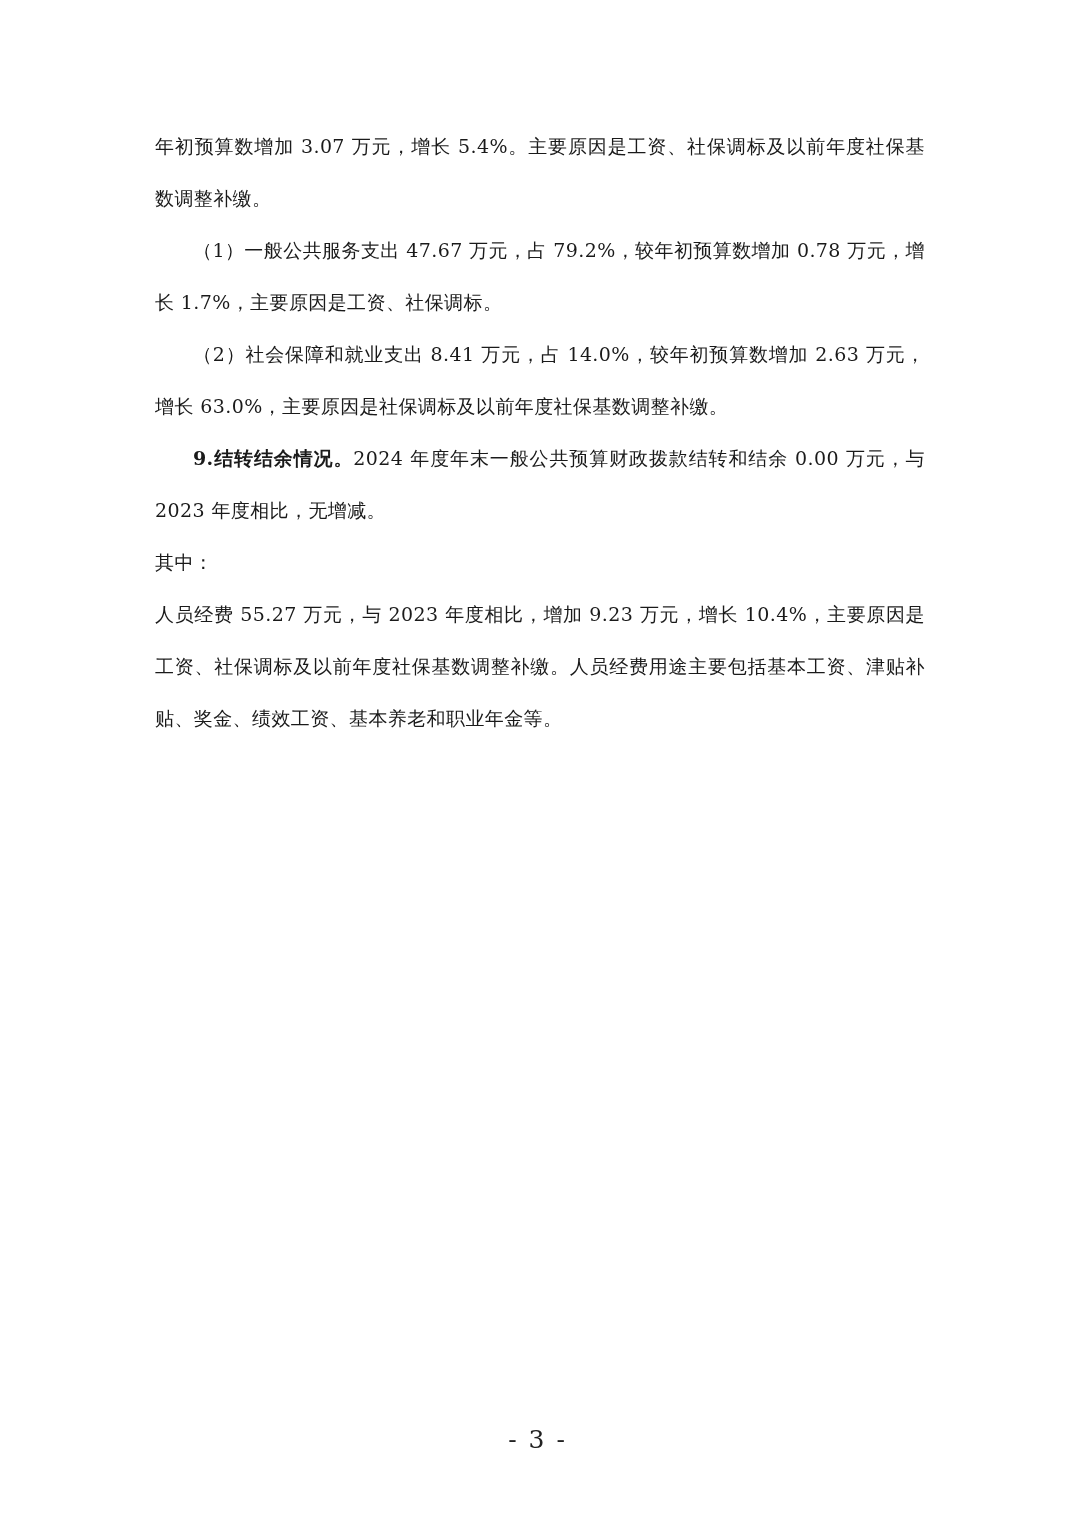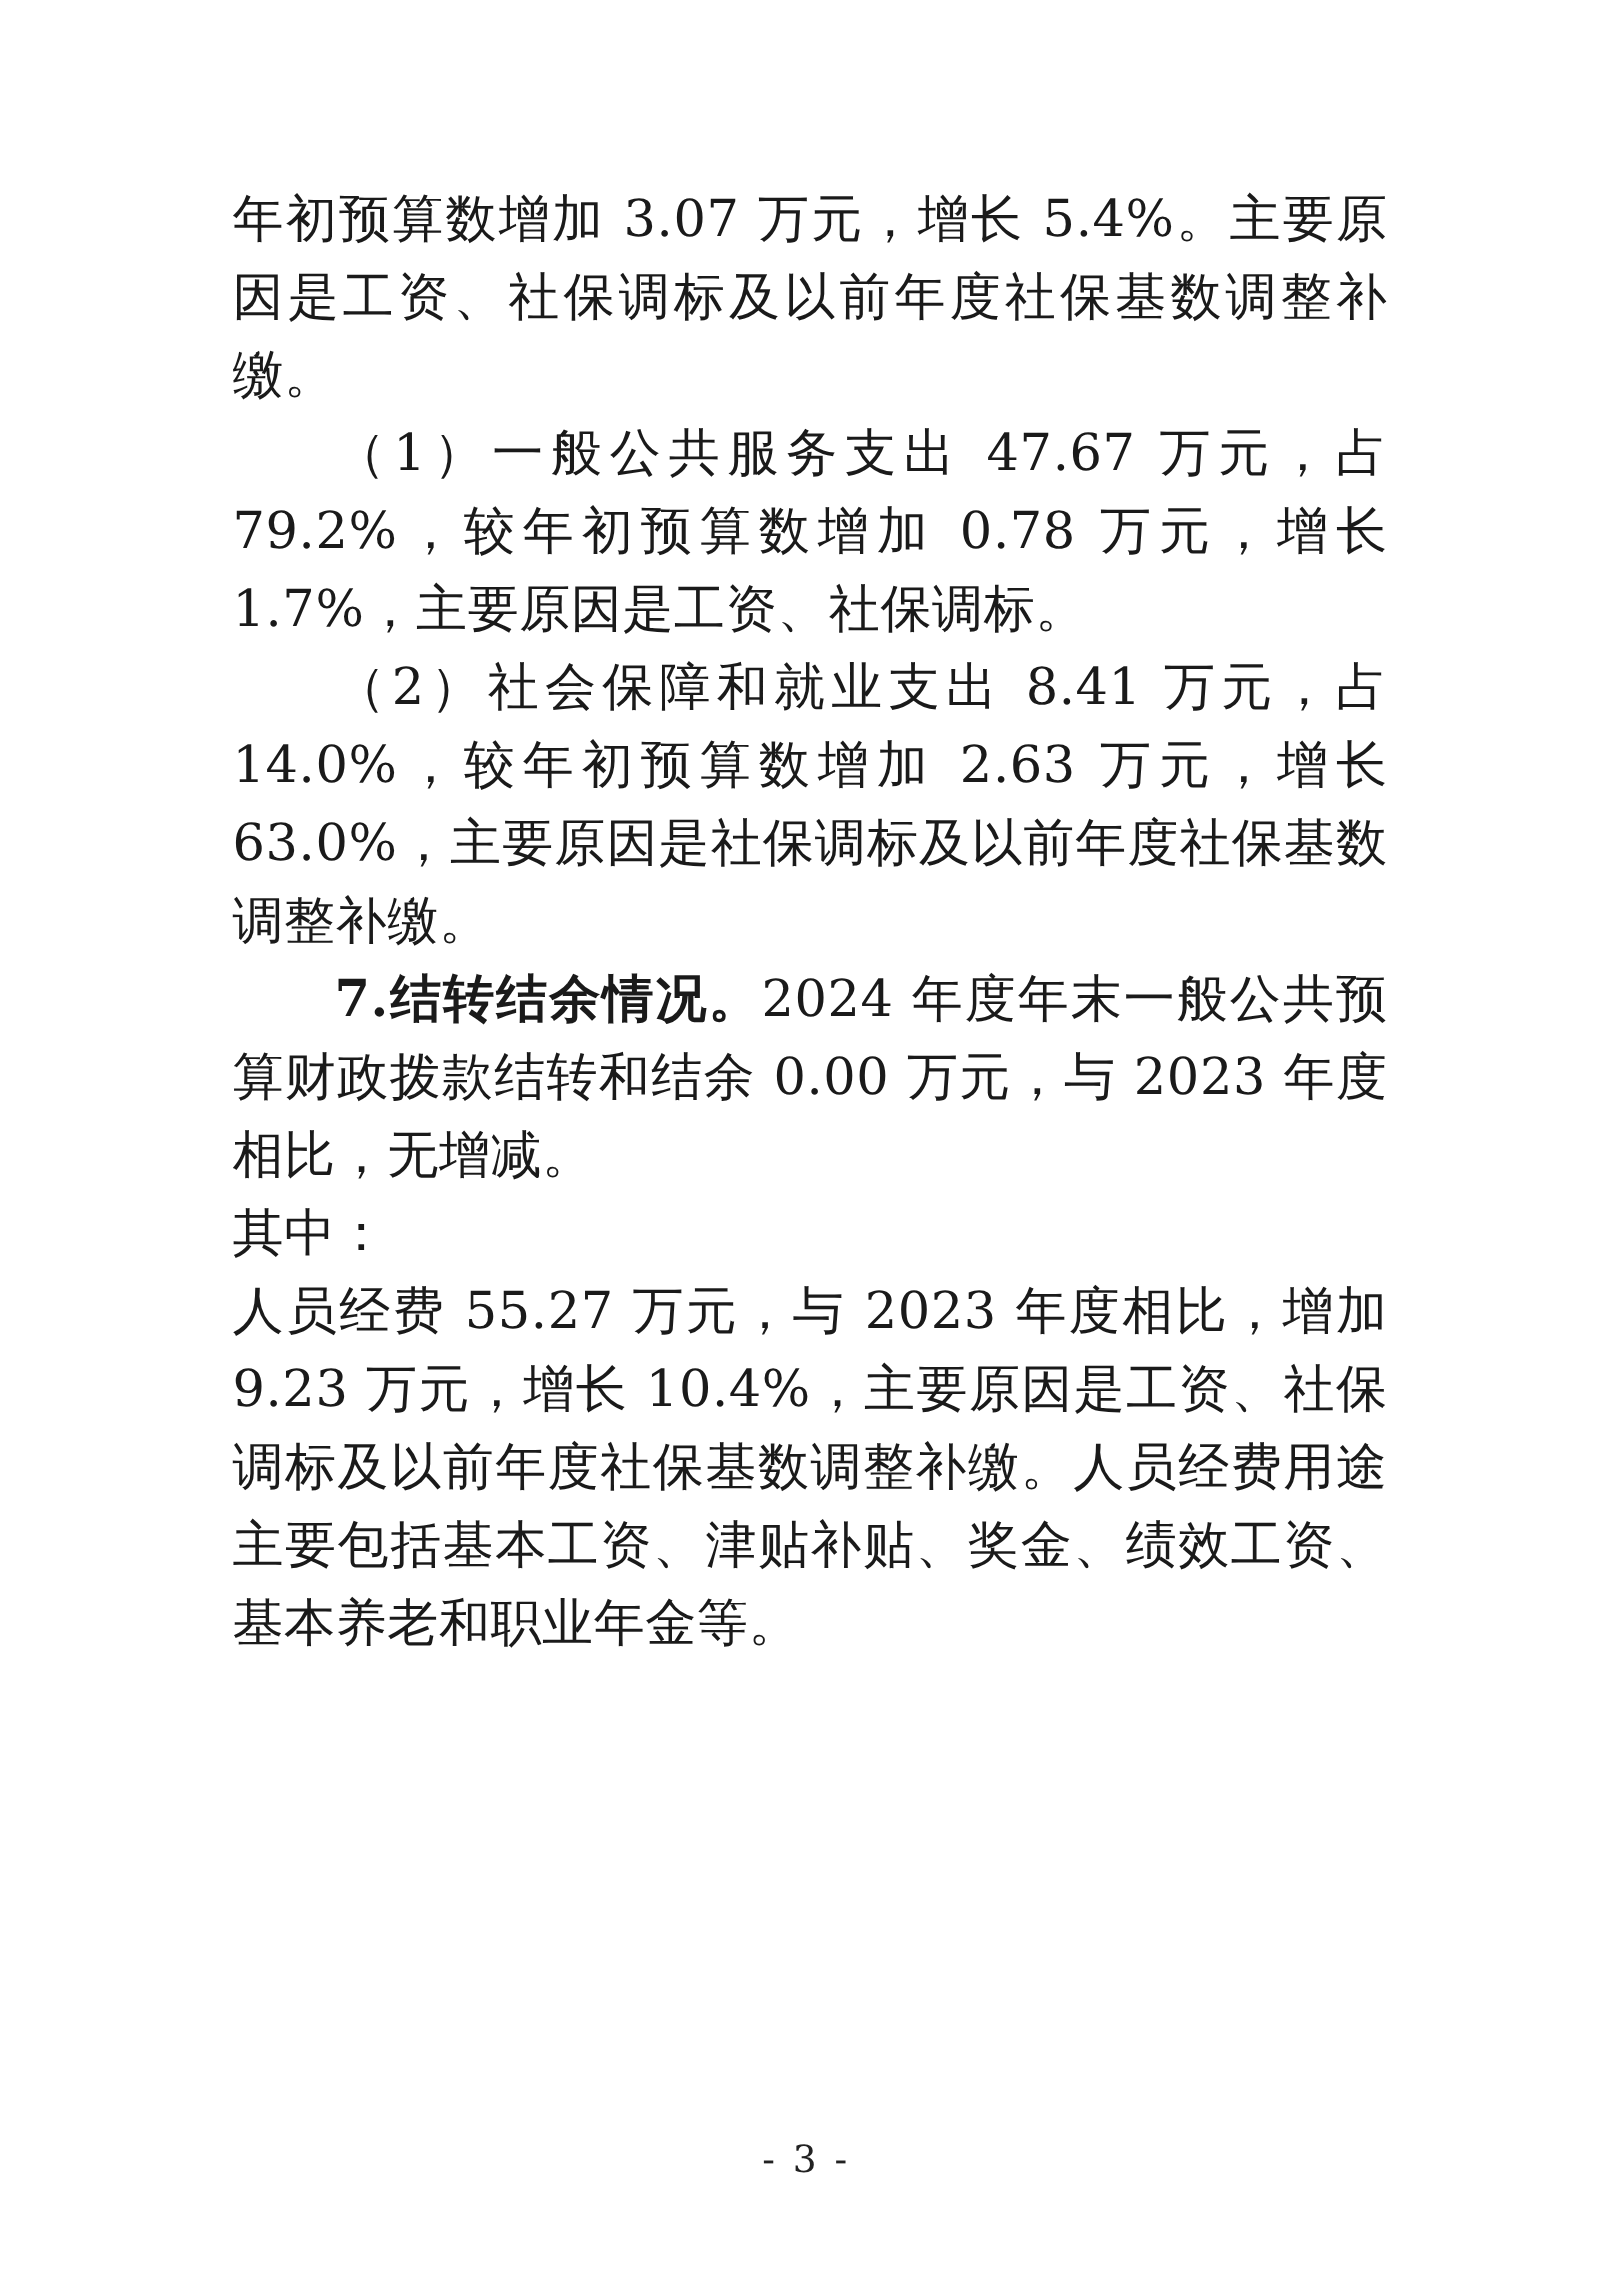--- a/index.html
+++ b/index.html
@@ -17,21 +17,21 @@
   }
   .page {
     position: absolute;
     top: 0; left: 0;
     width: 1075px;
     height: 1520px;
     box-sizing: border-box;
     padding: 120px 150px 60px 155px;
   }
   .doc-body {
-    font-size: 34px;
+    font-size: 19px;
     line-height: 52px;
     letter-spacing: 0.4px;
     text-align: justify;
     text-justify: inter-ideograph;
   }
   p {
     margin: 0;
   }
   .indent {
     text-indent: 2em;
@@ -68,21 +68,21 @@
 
     <p class="noindent">年初预算数增加 3.07 万元，增长 5.4%。主要原因是工资、社保调标及以前年度社保基数调整补缴。</p>
 
 
     <p class="indent">（1）一般公共服务支出 47.67 万元，占 79.2%，较年初预算数增加 0.78 万元，增长 1.7%，主要原因是工资、社保调标。</p>
 
     <p class="indent">（2）社会保障和就业支出 8.41 万元，占 14.0%，较年初预算数增加 2.63 万元，增长 63.0%，主要原因是社保调标及以前年度社保基数调整补缴。</p>
 
 
 
-    <p class="indent"><span class="bold">7.结转结余情况。</span><span>2024 年度年末一般公共预算财政拨款结转和结余 0.00 万元，与 2023 年度相比，无增减。</span></p>
+    <p class="indent"><span class="bold">9.结转结余情况。</span><span>2024 年度年末一般公共预算财政拨款结转和结余 0.00 万元，与 2023 年度相比，无增减。</span></p>
 
 
 
     <p class="noindent">其中：</p>
 
     <p class="noindent">人员经费 55.27 万元，与 2023 年度相比，增加 9.23 万元，增长 10.4%，主要原因是工资、社保调标及以前年度社保基数调整补缴。人员经费用途主要包括基本工资、津贴补贴、奖金、绩效工资、基本养老和职业年金等。</p>
 
   </div>
 
   <div class="footer">- 3 -</div>

